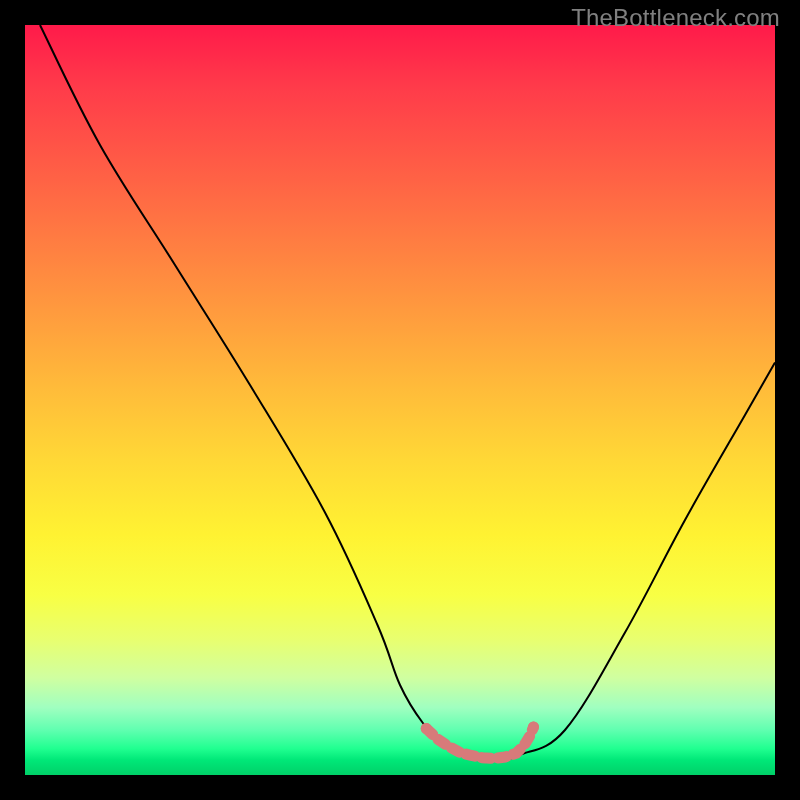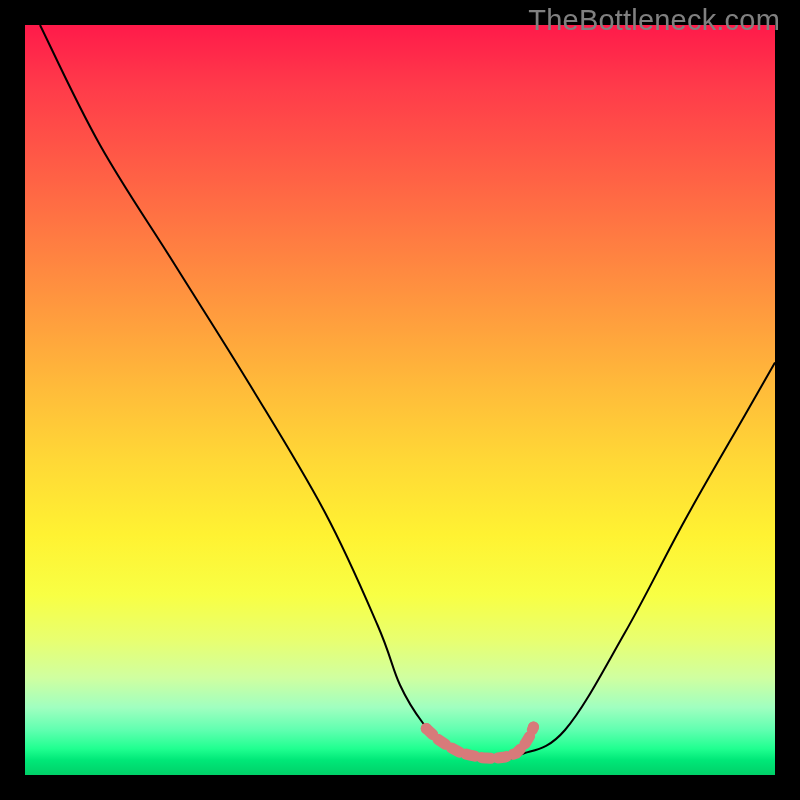--- a/index.html
+++ b/index.html
@@ -50,21 +50,21 @@
     position: absolute;
     left: 0; top: 0;
     width: 100%; height: 100%;
   }
   
   .watermark {
     position: absolute;
     top: 4px;
     right: 20px;
     color: #808080;
-    font-size: 29px;
+    font-size: 24px;
     font-family: Arial, sans-serif;
     letter-spacing: 0.2px;
   }
 </style>
 </head>
 <body>
 
 <div class="outer">
 
   <div class="plot-area">

